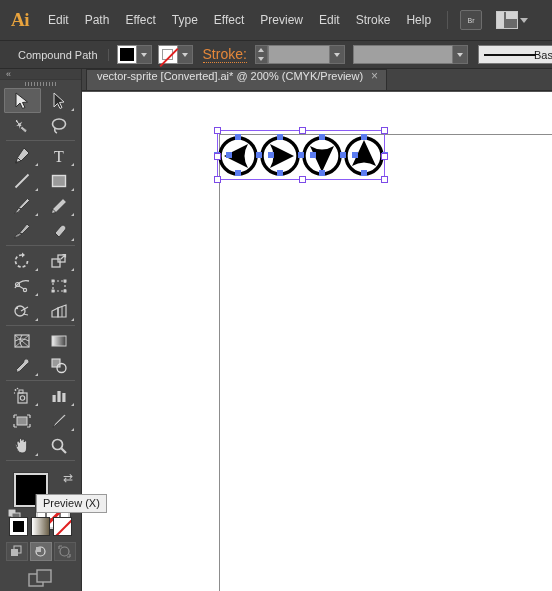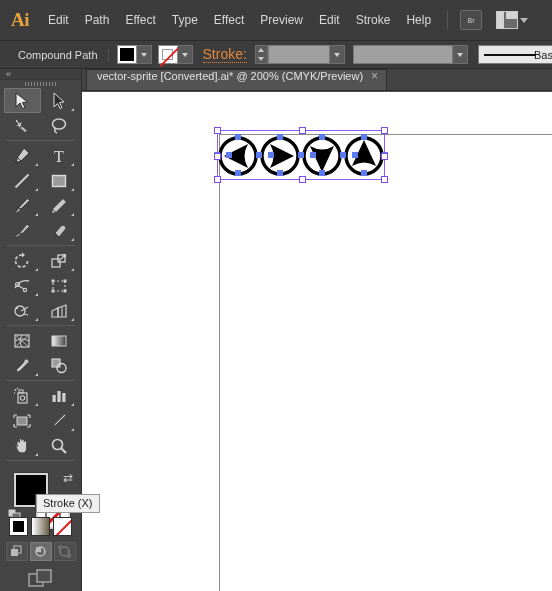--- a/index.html
+++ b/index.html
@@ -832,13 +832,13 @@
   </div>
 
   <div id="screen-mode">
     <svg width="26" height="22" viewBox="0 0 26 22">
       <rect x="1" y="5" width="14" height="12" fill="none" stroke="#a8a8a8" stroke-width="1.4"></rect>
       <rect x="9" y="1" width="14" height="12" fill="#4c4c4c" stroke="#a8a8a8" stroke-width="1.4"></rect>
     </svg>
   </div>
 </div>
 
-<div id="stroke-tooltip">Stroke (X)</div>
+<div id="stroke-tooltip">Preview (X)</div>
 
 </body></html>

